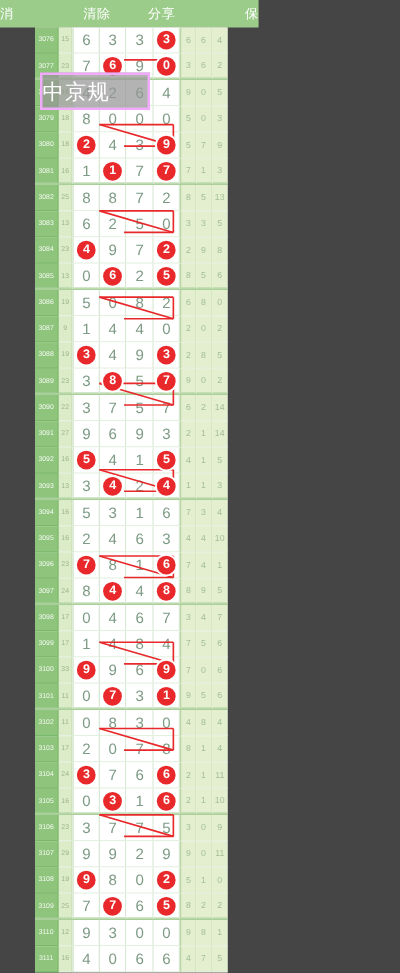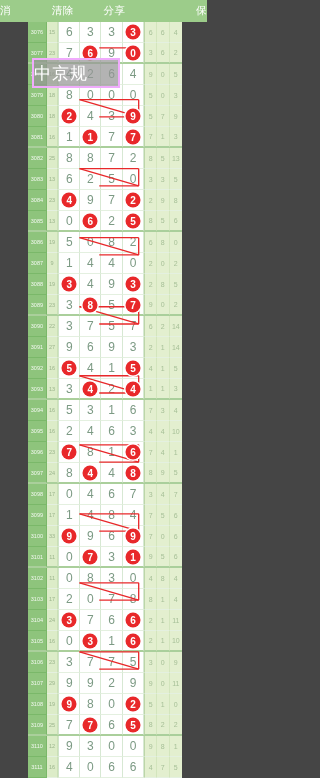--- a/index.html
+++ b/index.html
@@ -4,21 +4,21 @@
 <style>
   html,body{margin:0;padding:0;background:#454545;}
   body{width:207px;height:778px;overflow:hidden;
        font-family:"Liberation Sans","DejaVu Sans",sans-serif;}
 
   #app{position:relative;width:207px;height:778px;background:#454545;overflow:hidden;}
 
   
   .header{position:absolute;left:0;top:0;width:207px;height:22px;
           background:#9ccc8a;display:flex;align-items:center;}
-  .hitem{flex:1;text-align:left;color:#ffffff;font-size:10.5px;
+  .hitem{flex:1;text-align:center;color:#ffffff;font-size:10.5px;
          letter-spacing:.5px;white-space:nowrap;}
   .hitem.clip-l{text-align:left;padding-left:0;}
   .hitem.clip-r{text-align:right;padding-right:0;}
 
   
   .tablewrap{position:absolute;left:28px;top:22px;width:154px;height:756px;
              background:#ffffff;}
   .row{position:relative;height:21px;display:flex;box-sizing:border-box;}
   .c{box-sizing:border-box;display:flex;align-items:center;justify-content:center;
      font-size:11px;color:#7d9b84;border-right:1px solid #d7e8d3;

